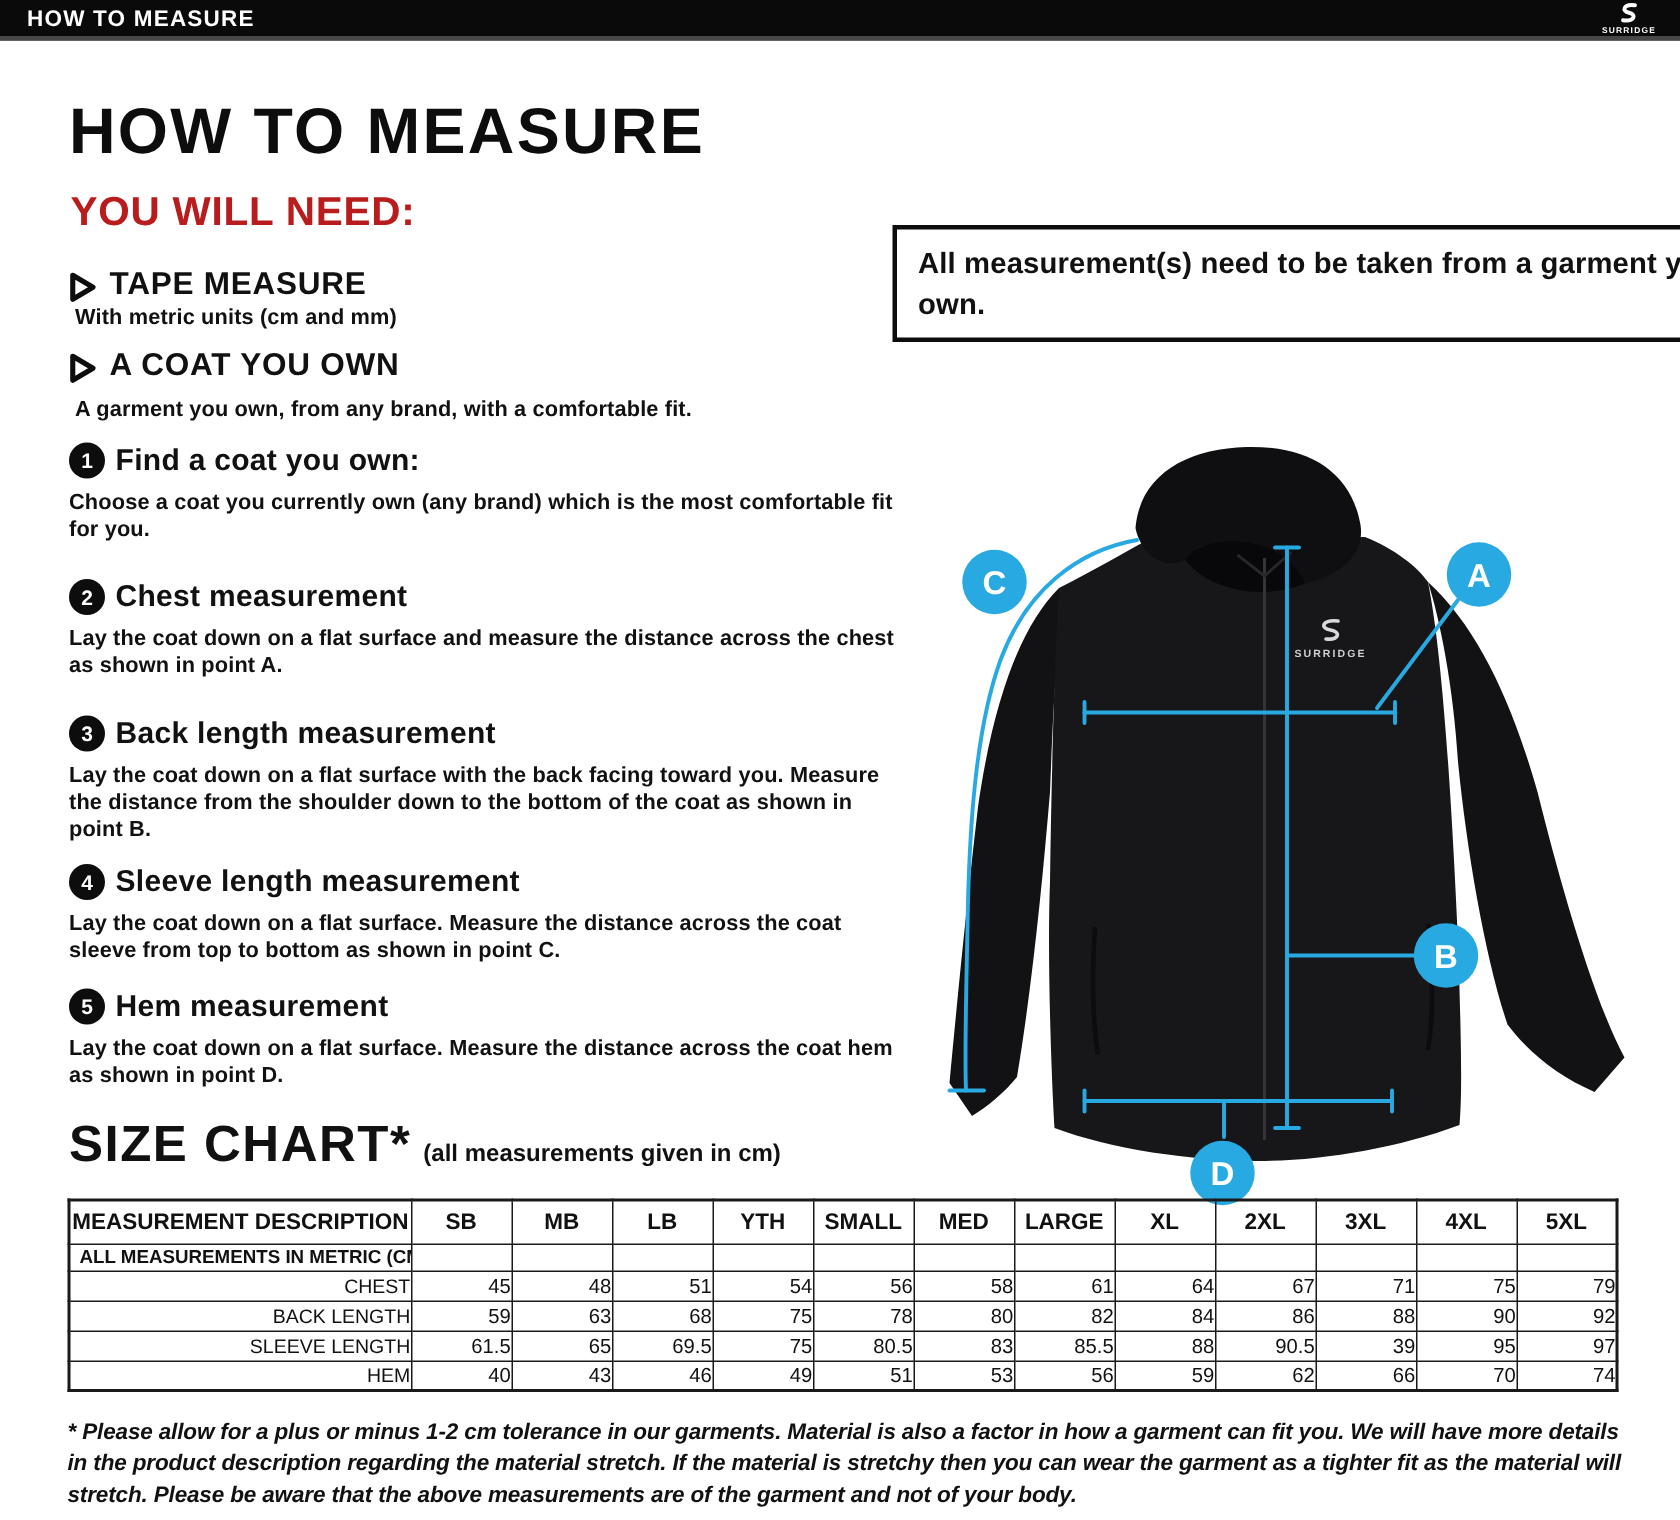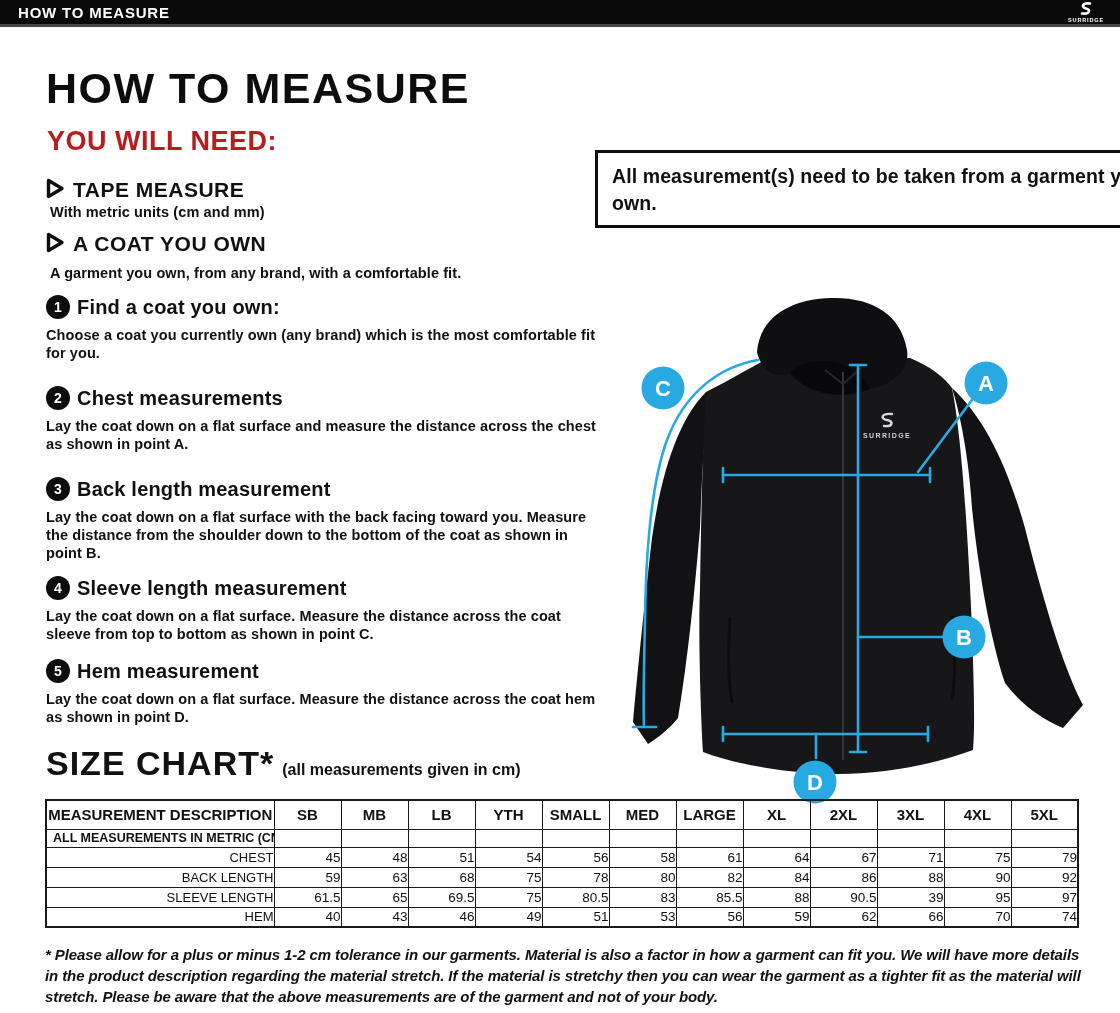--- a/index.html
+++ b/index.html
@@ -12,21 +12,21 @@
             border-bottom:3px solid #474747; display:flex; align-items:center; }
   .topbar-title { color:#fff; font-size:15px; font-weight:700; letter-spacing:.8px; margin-left:18px; }
   .topbar-logo { position:absolute; right:10px; top:1px; width:48px; height:24px; text-align:center; }
 
   
   .h1 { position:absolute; left:46px; top:64px; font-size:43px; font-weight:800; letter-spacing:1.5px; color:#0d0d0d; }
   .h2 { position:absolute; left:47px; top:126px; font-size:27px; font-weight:800; letter-spacing:.5px; color:#b91c1c; }
 
   
   .need { position:absolute; left:46px; width:540px; }
-  .need-head { display:flex; align-items:flex-start; gap:8px; }
+  .need-head { display:flex; align-items:flex-end; gap:8px; }
   .need-title { font-size:21px; font-weight:800; letter-spacing:.5px; }
   .need-desc { font-size:14.5px; font-weight:700; letter-spacing:.1px; margin-left:4px; }
 
   
   .step { position:absolute; left:46px; width:552px; }
   .step-head { display:flex; align-items:center; gap:7px; }
   .step-badge { width:24px; height:24px; border-radius:50%; background:#0d0d0d; color:#fff;
                 font-size:14px; font-weight:800; display:inline-flex; align-items:center; justify-content:center; flex:0 0 24px; }
   .step-title { font-size:20px; font-weight:800; letter-spacing:.2px; }
   .step-desc { margin-top:7px; font-size:14.5px; font-weight:700; line-height:18px; letter-spacing:.1px; }
@@ -98,21 +98,21 @@
     <div class="step-head">
       <span class="step-badge">1</span>
       <span class="step-title">Find a coat you own:</span>
     </div>
     <p class="step-desc">Choose a coat you currently own (any brand) which is the most comfortable fit for you.</p>
   </div>
 
   <div class="step" style="top:386px">
     <div class="step-head">
       <span class="step-badge">2</span>
-      <span class="step-title">Chest measurements</span>
+      <span class="step-title">Chest measurement</span>
     </div>
     <p class="step-desc">Lay the coat down on a flat surface and measure the distance across the chest as shown in point A.</p>
   </div>
 
   <div class="step" style="top:477px">
     <div class="step-head">
       <span class="step-badge">3</span>
       <span class="step-title">Back length measurement</span>
     </div>
     <p class="step-desc">Lay the coat down on a flat surface with the back facing toward you. Measure the distance from the shoulder down to the bottom of the coat as shown in point B.</p>

